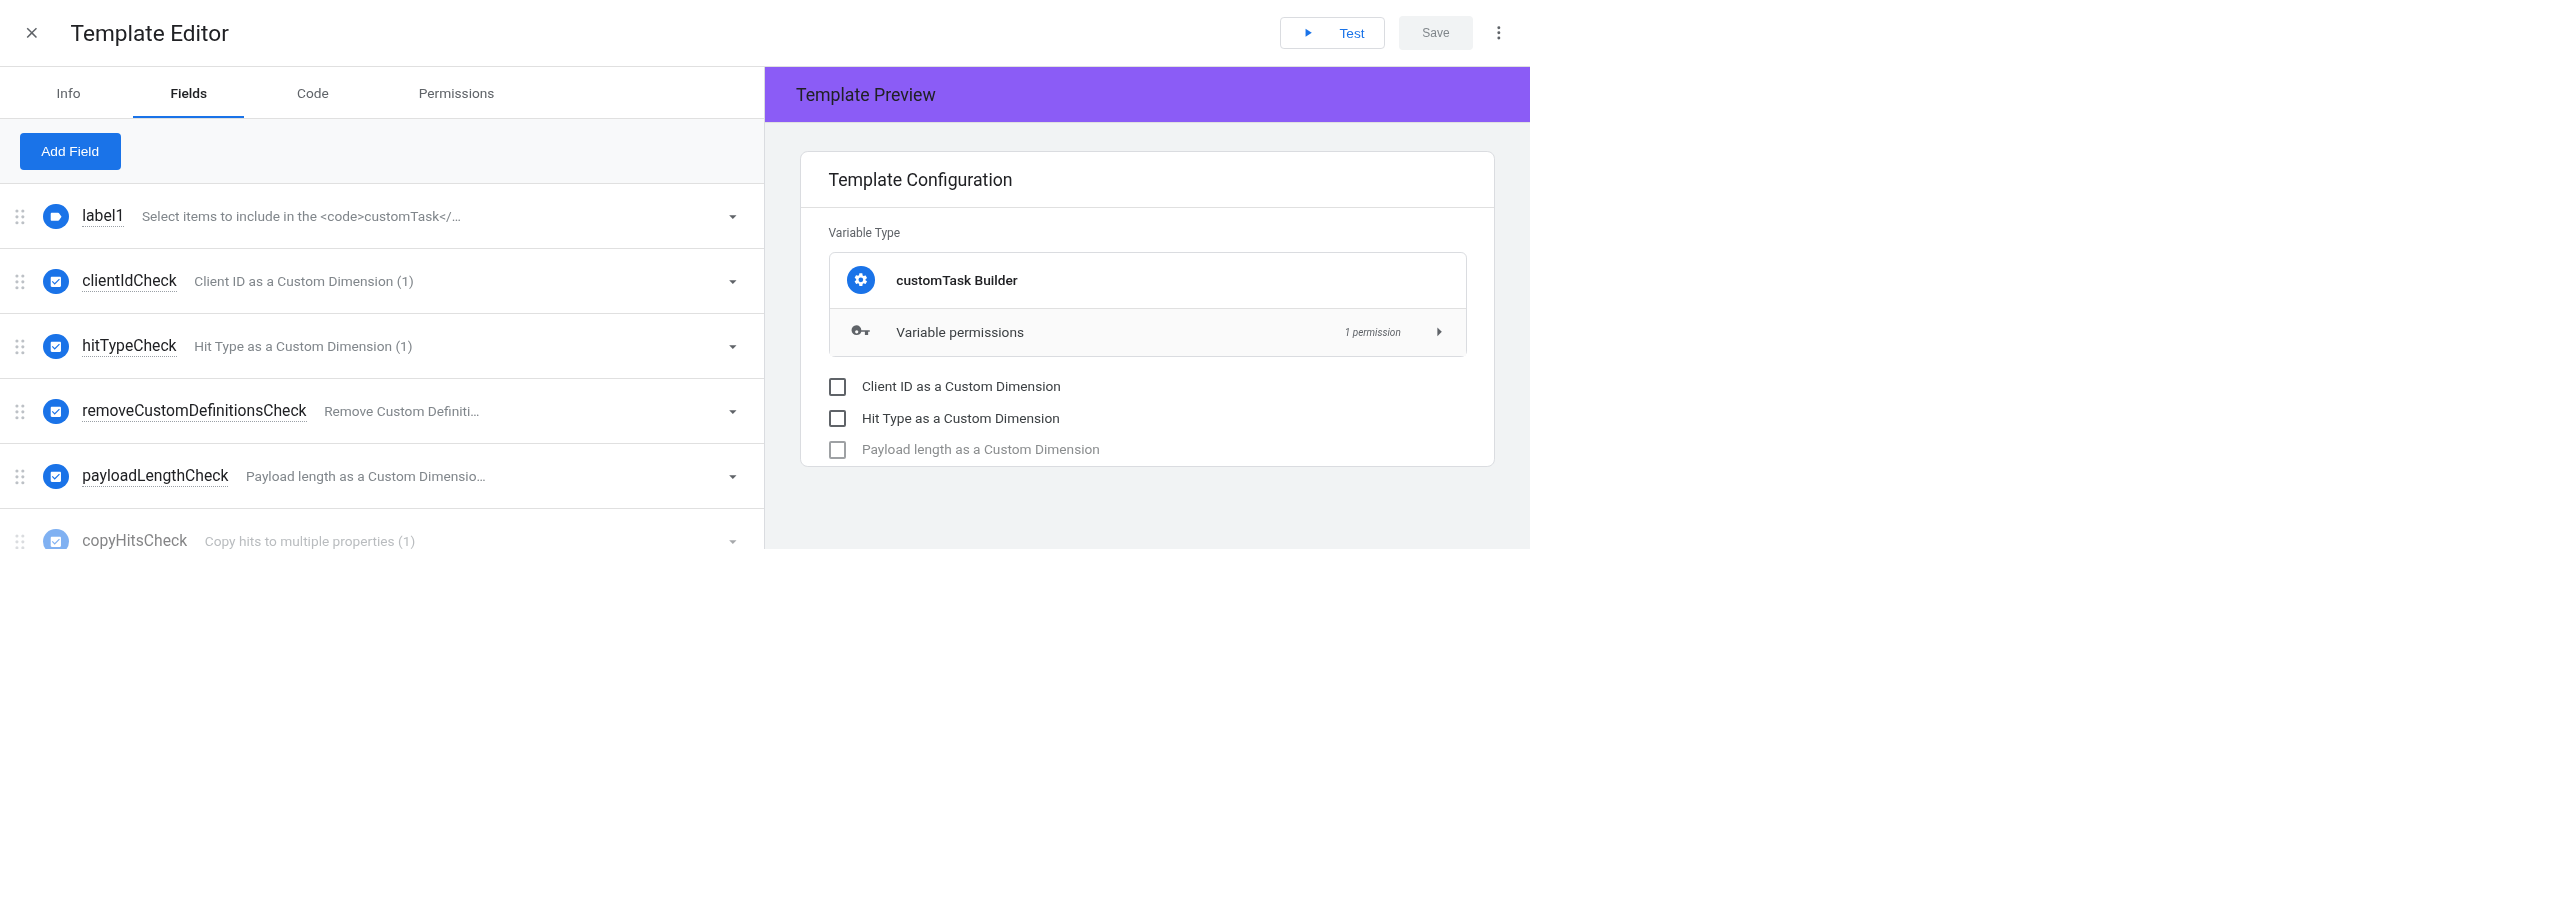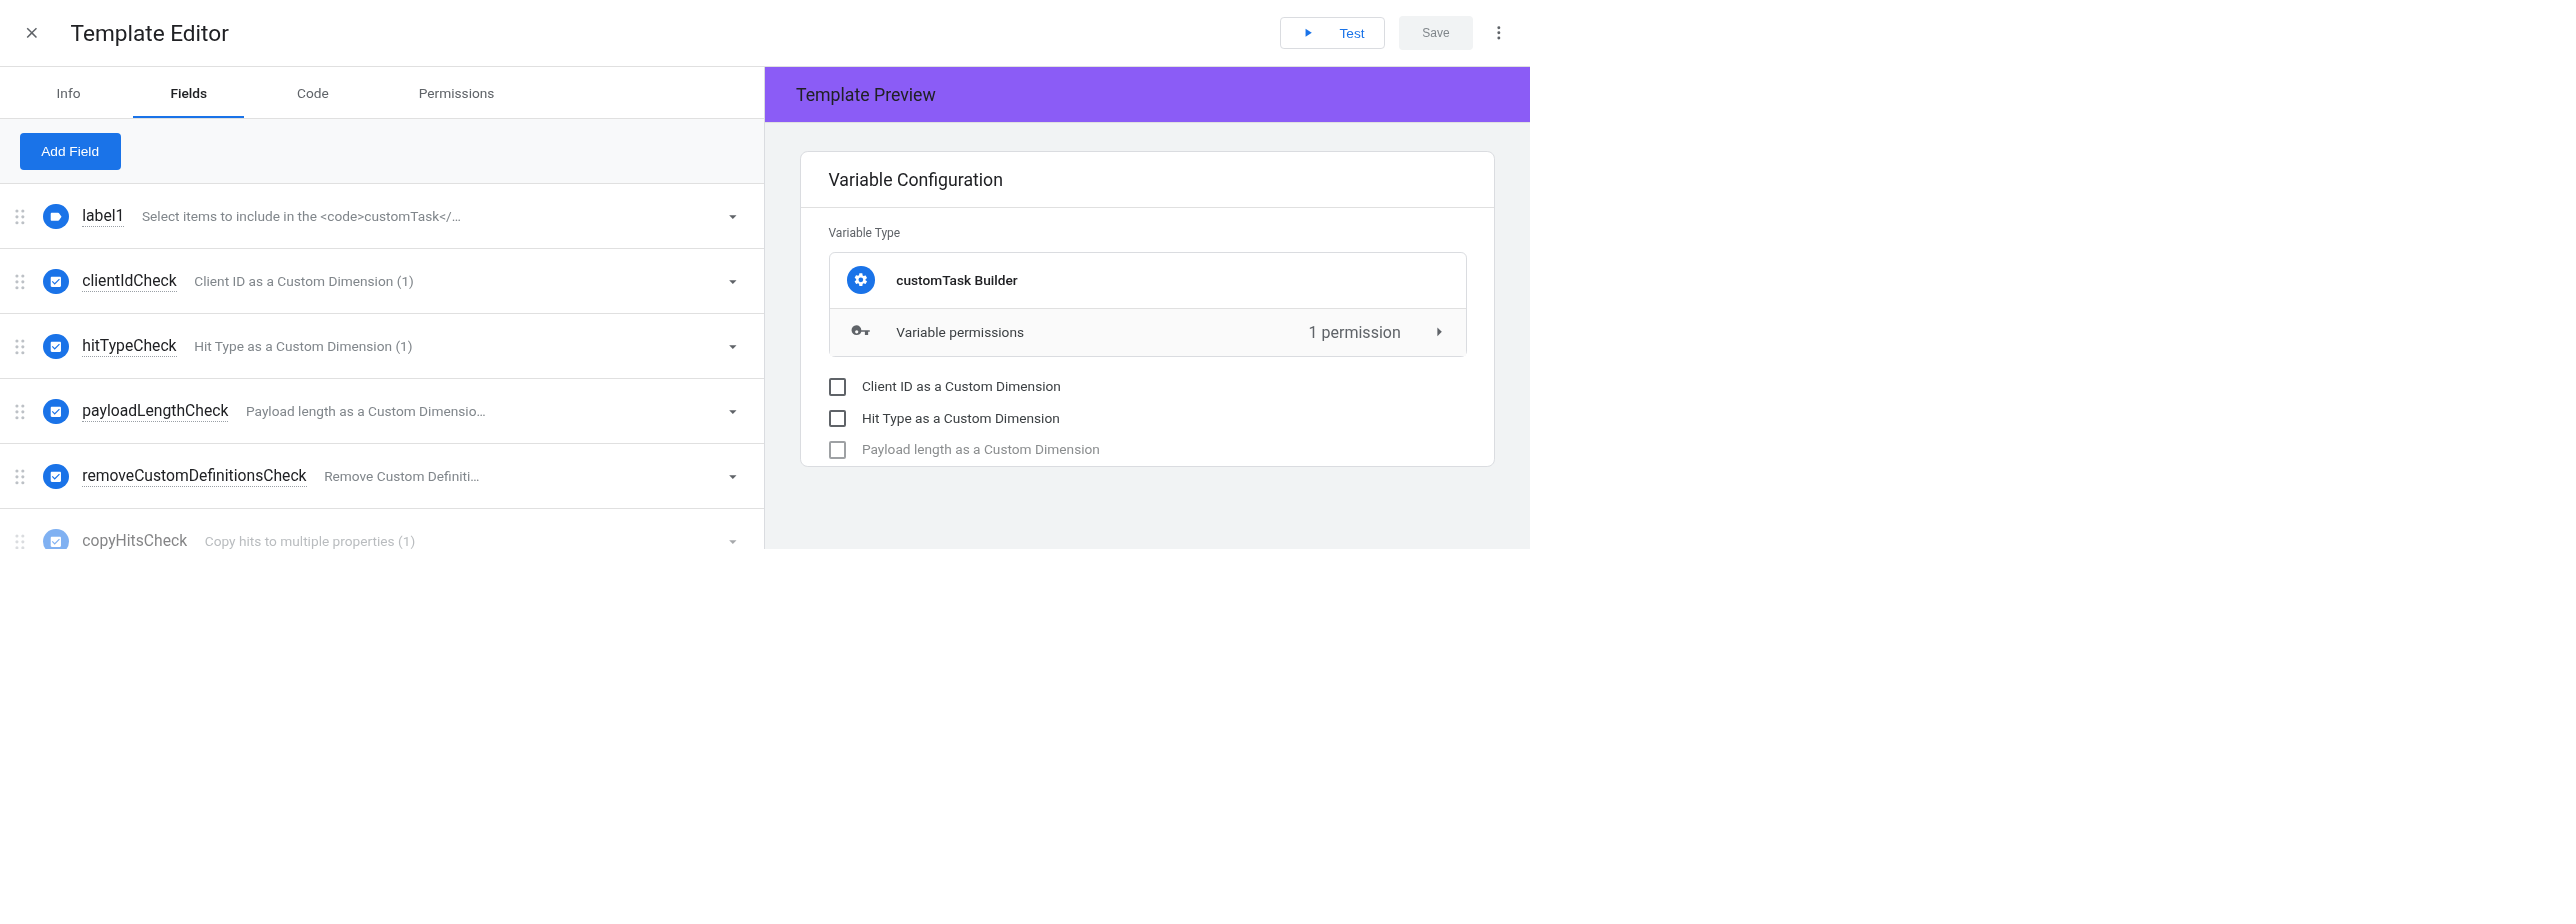--- a/index.html
+++ b/index.html
@@ -213,21 +213,21 @@
 .vt-row.border-top { border-top: 1px solid #e0e0e0; background: #fafafa; cursor: pointer; }
 .gear-icon {
   width: 27.5px; height: 27.5px;
   border-radius: 50%;
   background: #1a73e8;
   display: flex; align-items: center; justify-content: center;
   color: #fff;
 }
 .vt-name { font-size: 13.7px; font-weight: 500; flex: 1; }
 .vt-perm-label { font-size: 13.7px; color: #3c4043; flex: 1; }
-.vt-perm-count { font-size: 16px; color: #5f6368; margin-right: 7.8px; }
+.vt-perm-count { font-size: 10px; color: #5f6368; margin-right: 7.8px; font-style: italic; }
 .key-icon { color: #5f6368; width: 27.5px; display: flex; justify-content: center; }
 .chev-right { color: #5f6368; }
 .instruct {
   font-size: 13.7px;
   color: #3c4043;
   border-bottom: 2px solid #9aa0a6;
   padding-bottom: 9.8px;
   margin-bottom: 13.7px;
 }
 .instruct code { font-family: 'Roboto Mono', monospace; }
@@ -366,47 +366,47 @@
               <circle cx="9" cy="9" r="1.6" fill="currentColor"></circle>
               <circle cx="3" cy="15" r="1.6" fill="currentColor"></circle>
               <circle cx="9" cy="15" r="1.6" fill="currentColor"></circle>
             </svg>
           </div>
         <div class="field-icon">
             <svg width="13.7" height="13.7" viewBox="0 0 24 24">
               <path d="M19 3H5c-1.1 0-2 .9-2 2v14c0 1.1.9 2 2 2h14c1.1 0 2-.9 2-2V5c0-1.1-.9-2-2-2zm-9 14l-5-5 1.41-1.41L10 14.17l7.59-7.59L19 8l-9 9z" fill="#fff"></path>
             </svg>
           </div>
+        <span class="field-name">removeCustomDefinitionsCheck</span>
+        <span class="field-hint">Remove Custom Definiti…</span>
+        <div class="expand">
+            <svg width="17.7" height="17.7" viewBox="0 0 24 24">
+              <path d="M7 10l5 5 5-5z" fill="currentColor"></path>
+            </svg>
+          </div>
+      </div>
+
+      <div class="field-row">
+        <div class="drag">
+            <svg width="11.8" height="17.7" viewBox="0 0 12 18">
+              <circle cx="3" cy="3" r="1.6" fill="currentColor"></circle>
+              <circle cx="9" cy="3" r="1.6" fill="currentColor"></circle>
+              <circle cx="3" cy="9" r="1.6" fill="currentColor"></circle>
+              <circle cx="9" cy="9" r="1.6" fill="currentColor"></circle>
+              <circle cx="3" cy="15" r="1.6" fill="currentColor"></circle>
+              <circle cx="9" cy="15" r="1.6" fill="currentColor"></circle>
+            </svg>
+          </div>
+        <div class="field-icon">
+            <svg width="13.7" height="13.7" viewBox="0 0 24 24">
+              <path d="M19 3H5c-1.1 0-2 .9-2 2v14c0 1.1.9 2 2 2h14c1.1 0 2-.9 2-2V5c0-1.1-.9-2-2-2zm-9 14l-5-5 1.41-1.41L10 14.17l7.59-7.59L19 8l-9 9z" fill="#fff"></path>
+            </svg>
+          </div>
         <span class="field-name">payloadLengthCheck</span>
         <span class="field-hint">Payload length as a Custom Dimensio…</span>
-        <div class="expand">
-            <svg width="17.7" height="17.7" viewBox="0 0 24 24">
-              <path d="M7 10l5 5 5-5z" fill="currentColor"></path>
-            </svg>
-          </div>
-      </div>
-
-      <div class="field-row">
-        <div class="drag">
-            <svg width="11.8" height="17.7" viewBox="0 0 12 18">
-              <circle cx="3" cy="3" r="1.6" fill="currentColor"></circle>
-              <circle cx="9" cy="3" r="1.6" fill="currentColor"></circle>
-              <circle cx="3" cy="9" r="1.6" fill="currentColor"></circle>
-              <circle cx="9" cy="9" r="1.6" fill="currentColor"></circle>
-              <circle cx="3" cy="15" r="1.6" fill="currentColor"></circle>
-              <circle cx="9" cy="15" r="1.6" fill="currentColor"></circle>
-            </svg>
-          </div>
-        <div class="field-icon">
-            <svg width="13.7" height="13.7" viewBox="0 0 24 24">
-              <path d="M19 3H5c-1.1 0-2 .9-2 2v14c0 1.1.9 2 2 2h14c1.1 0 2-.9 2-2V5c0-1.1-.9-2-2-2zm-9 14l-5-5 1.41-1.41L10 14.17l7.59-7.59L19 8l-9 9z" fill="#fff"></path>
-            </svg>
-          </div>
-        <span class="field-name">removeCustomDefinitionsCheck</span>
-        <span class="field-hint">Remove Custom Definiti…</span>
         <div class="expand">
             <svg width="17.7" height="17.7" viewBox="0 0 24 24">
               <path d="M7 10l5 5 5-5z" fill="currentColor"></path>
             </svg>
           </div>
       </div>
 
       <div class="field-row faded">
         <div class="drag">
             <svg width="11.8" height="17.7" viewBox="0 0 12 18">
@@ -432,21 +432,21 @@
           </div>
       </div>
 
     </div>
   </div>
 
   <div class="right">
     <div class="preview-header">Template Preview</div>
     <div class="preview-body">
       <div class="card">
-        <div class="card-title">Variable Configuration</div>
+        <div class="card-title">Template Configuration</div>
         <div class="card-body">
           <div class="vt-label">Variable Type</div>
           <div class="vt-box">
             <div class="vt-row">
               <div class="gear-icon">
                 <svg width="15.7" height="15.7" viewBox="0 0 24 24">
                     <path d="M19.14 12.94c.04-.3.06-.61.06-.94s-.02-.64-.07-.94l2.03-1.58a.5.5 0 0 0 .12-.64l-1.92-3.32a.5.5 0 0 0-.61-.22l-2.39.96a7.03 7.03 0 0 0-1.62-.94l-.36-2.54A.5.5 0 0 0 13.9 2h-3.8a.5.5 0 0 0-.49.42l-.36 2.54c-.59.24-1.13.56-1.62.94l-2.39-.96a.5.5 0 0 0-.61.22L2.71 8.48a.5.5 0 0 0 .12.64l2.03 1.58c-.05.3-.07.63-.07.94s.02.64.07.94l-2.03 1.58a.5.5 0 0 0-.12.64l1.92 3.32c.14.24.43.34.61.22l2.39-.96c.49.38 1.03.7 1.62.94l.36 2.54c.4.24.25.42.49.42h3.8c.24 0 .45-.18.49-.42l.36-2.54a7.03 7.03 0 0 0 1.62-.94l2.39.96c.18.12.47.02.61-.22l1.92-3.32a.5.5 0 0 0-.12-.64l-2.03-1.58zM12 15.6A3.6 3.6 0 1 1 12 8.4a3.6 3.6 0 0 1 0 7.2z" fill="#fff"></path>
                   </svg>
               </div>
               <div class="vt-name">customTask Builder</div>

